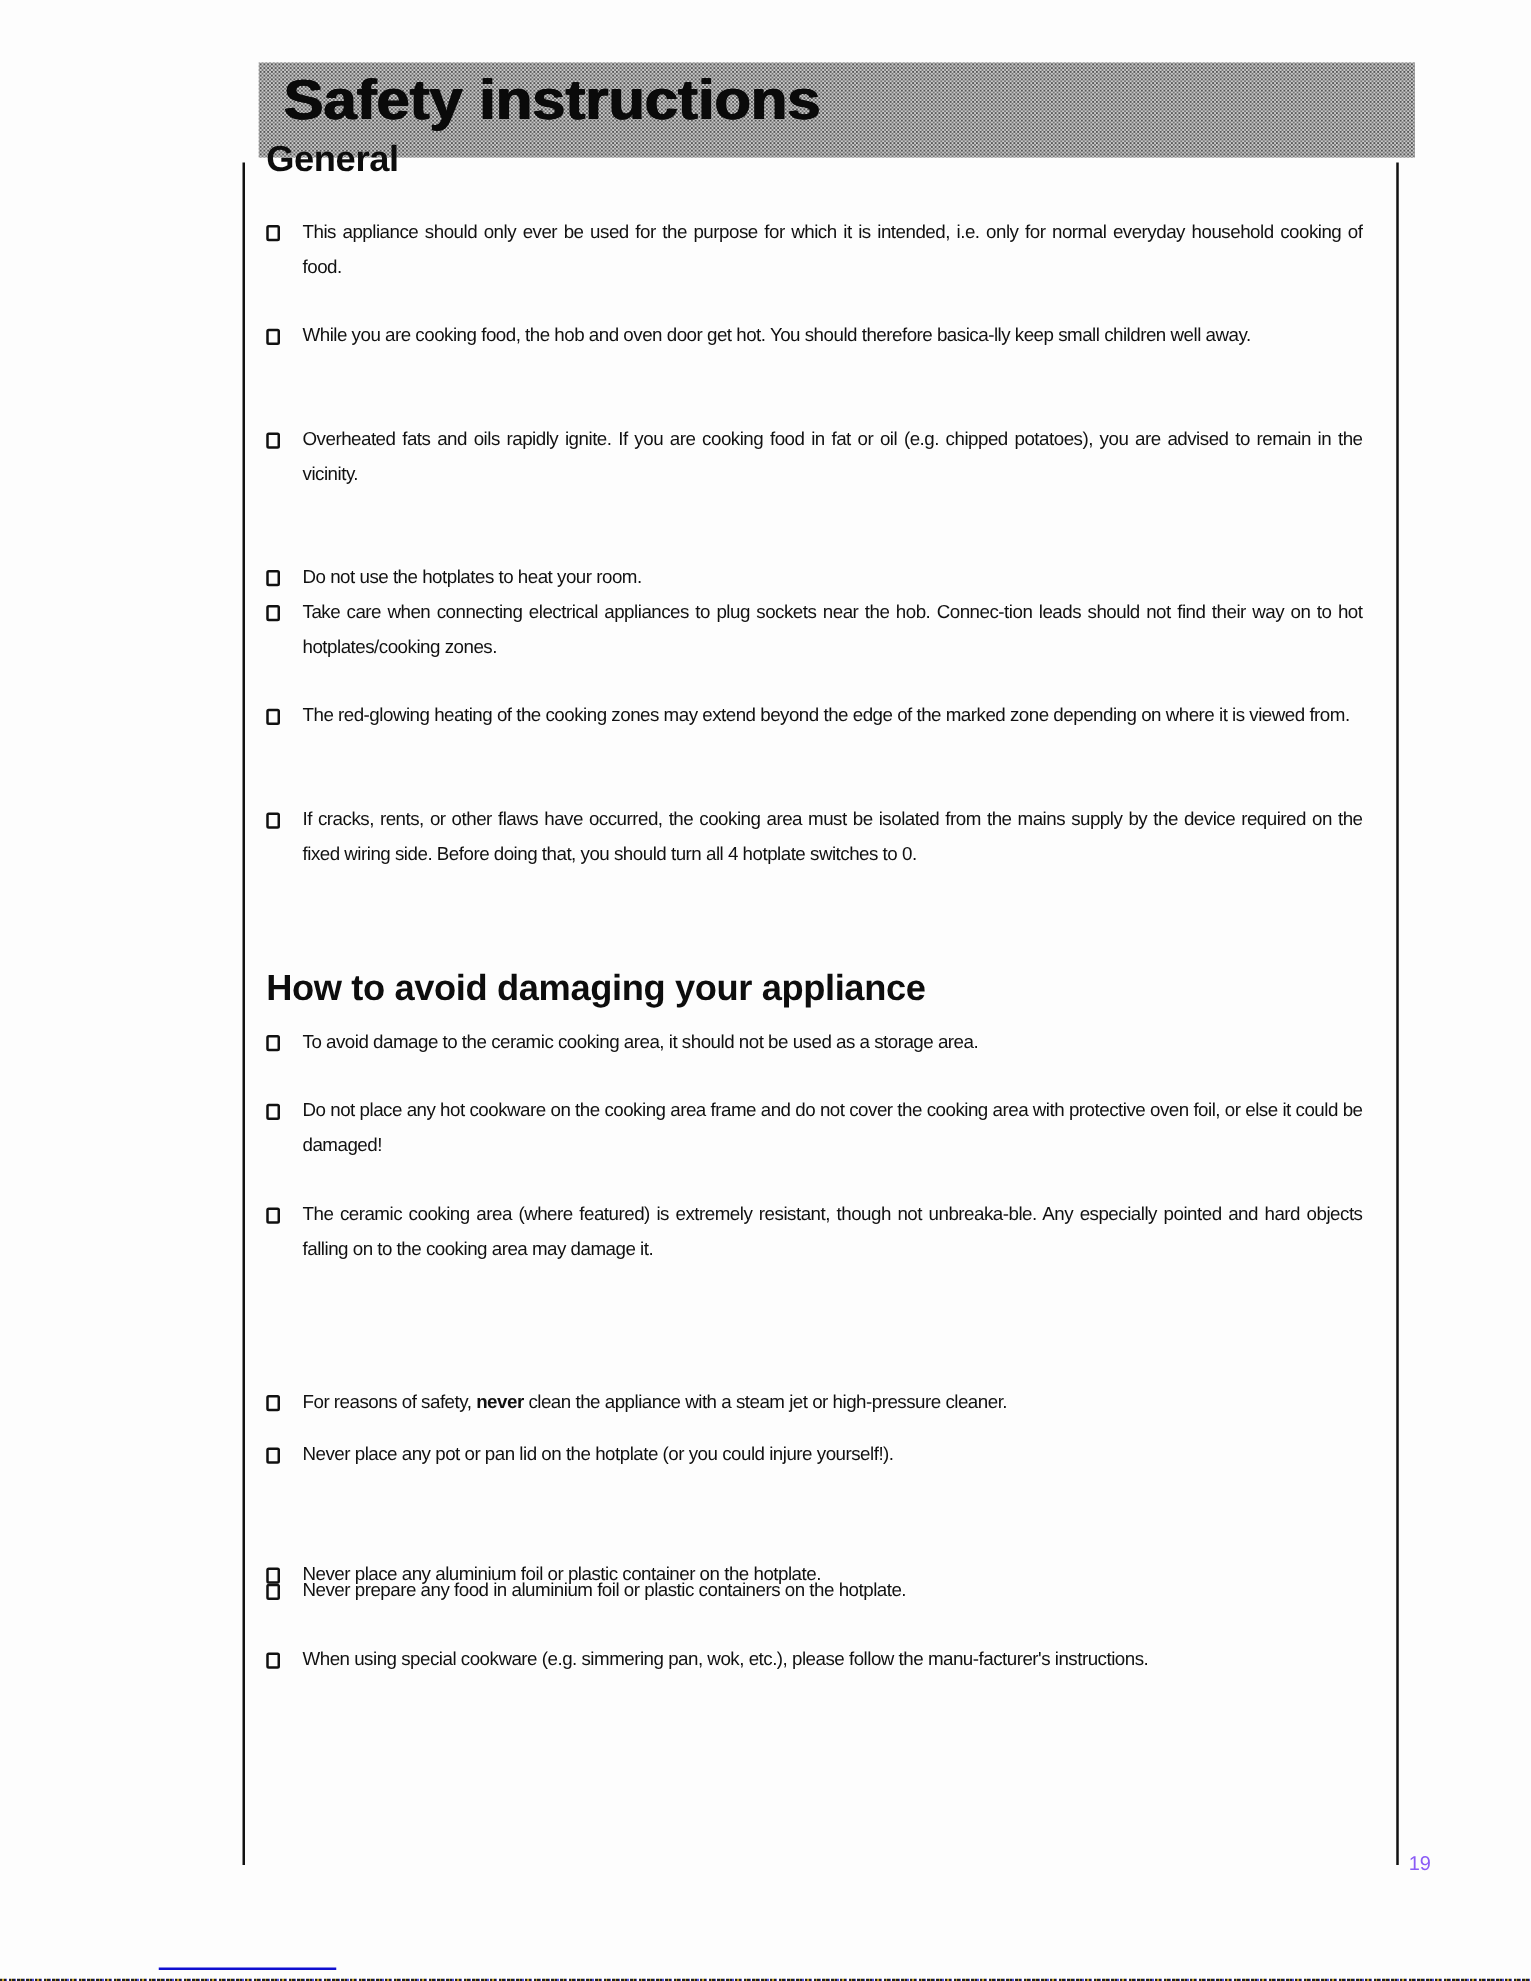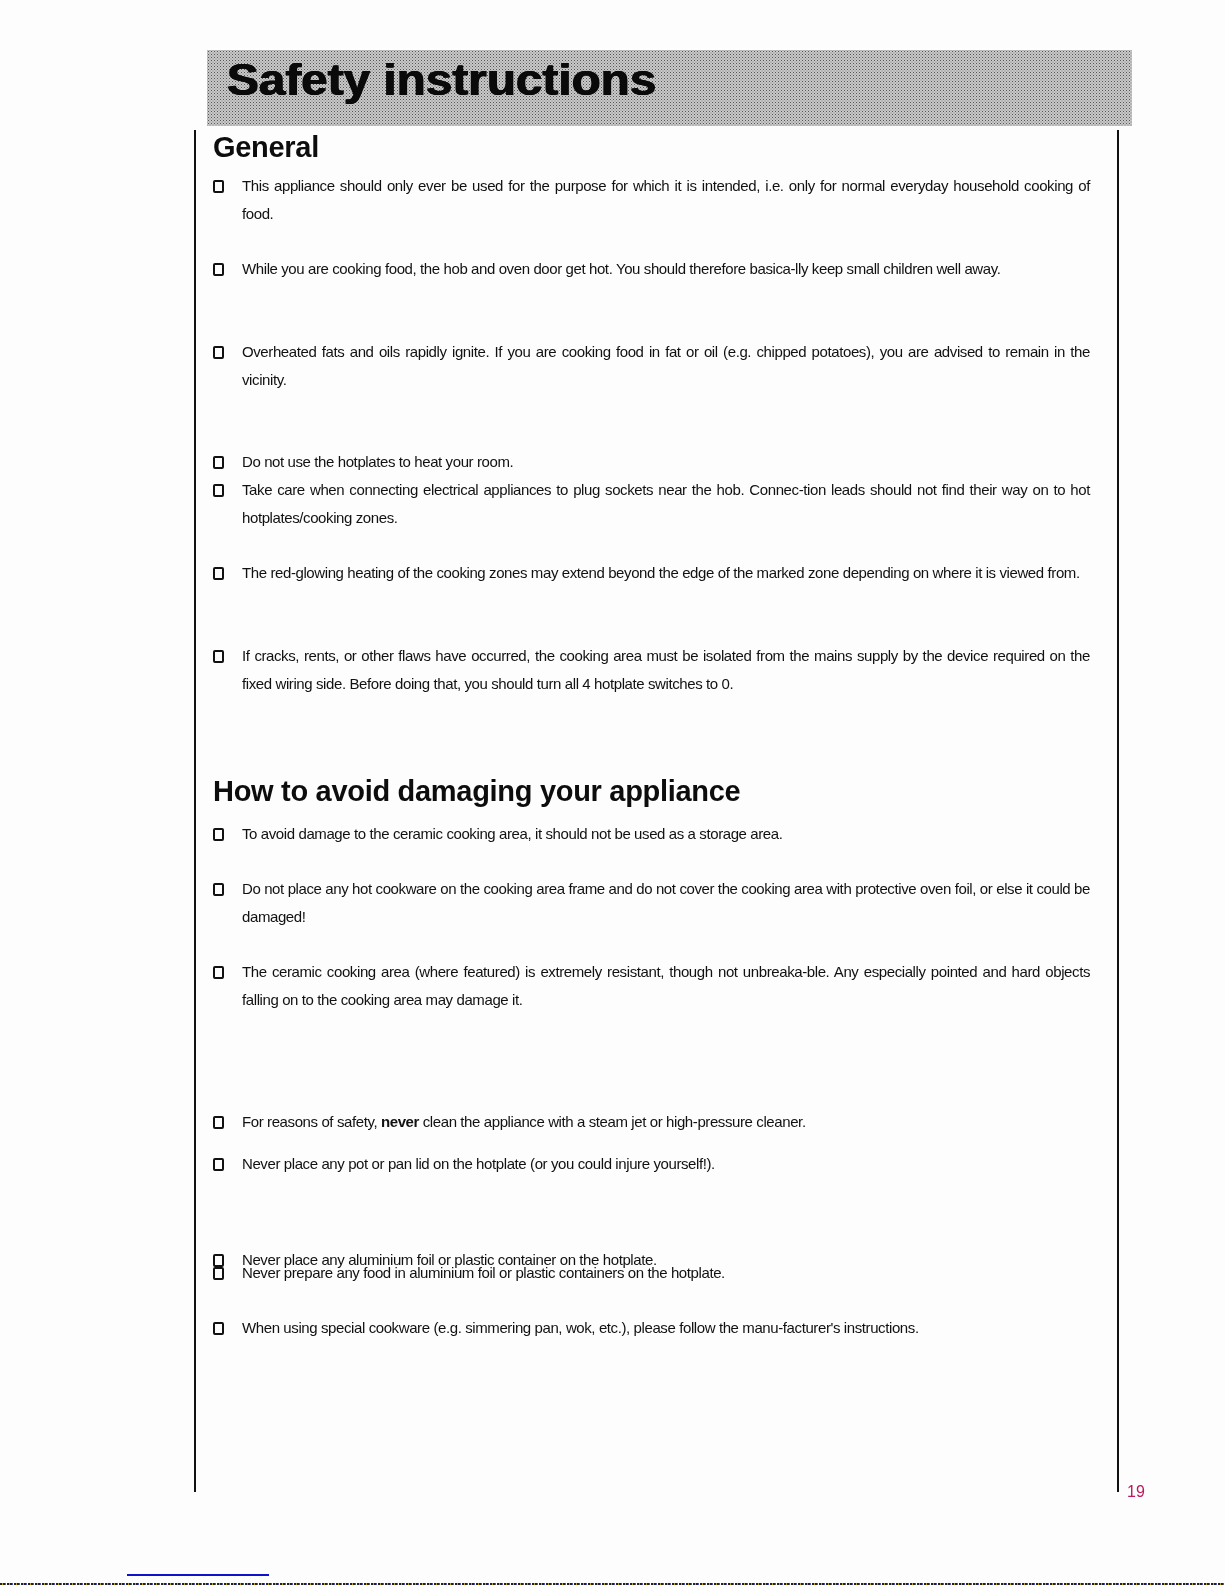--- a/index.html
+++ b/index.html
@@ -49,21 +49,21 @@
       background: #111;
     }
     .vline.left { left: 194px; top: 130px; height: 1362px; }
     .vline.right { left: 1117px; top: 130px; height: 1362px; }
     .page-number {
       position: absolute;
       left: 1127px;
       top: 1483px;
       font-size: 16px;
       font-weight: 400;
-      color: #be185d;
+      color: #8b5cf6;
     }
     .section-heading {
       position: absolute;
       left: 213px;
       font-weight: 700;
       font-size: 29px;
       line-height: 34px;
       color: #0d0d0d;
       letter-spacing: -0.3px;
     }
@@ -113,21 +113,21 @@
 </head>
 <body>
 
 <div class="banner">
   <div class="banner-title">Safety instructions</div>
 </div>
 
 <div class="vline left"></div>
 <div class="vline right"></div>
 
-<div class="section-heading" style="top:130px;">General</div>
+<div class="section-heading" style="top:111px;">General</div>
 
 <div class="item" style="top:172px;">
   <span class="bullet"></span>
   <span class="text">This appliance should only ever be used for the purpose for which it is intended, i.e. only for normal everyday household cooking of food.</span>
 </div>
 <div class="item" style="top:255px;">
   <span class="bullet"></span>
   <span class="text">While you are cooking food, the hob and oven door get hot. You should therefore basica-lly keep small children well away.</span>
 </div>
 <div class="item" style="top:338px;">

